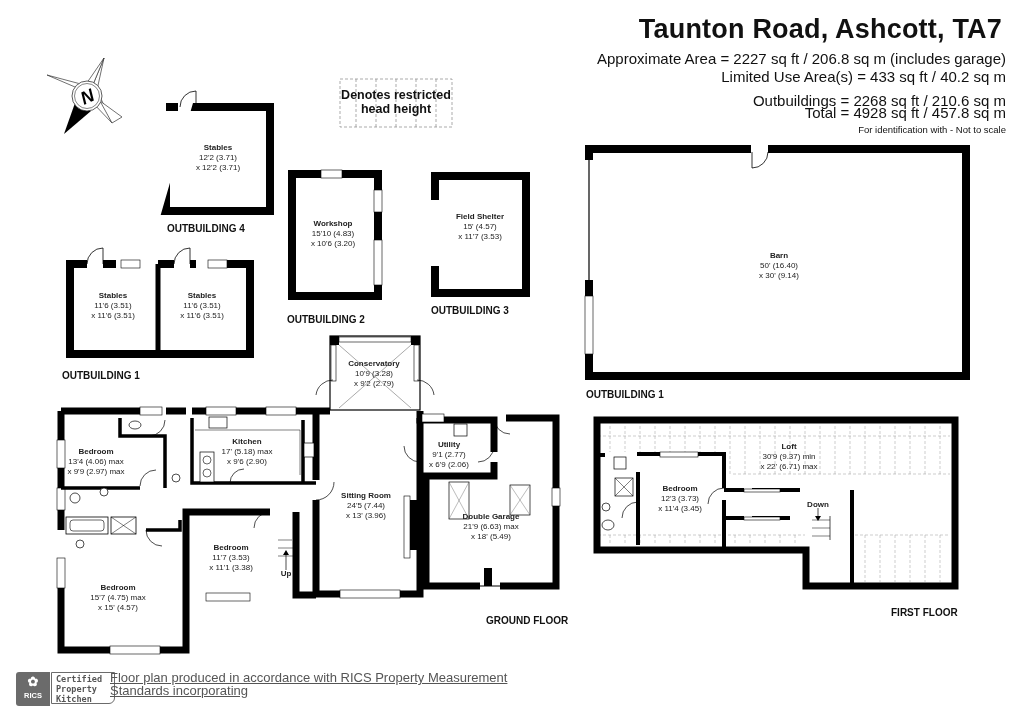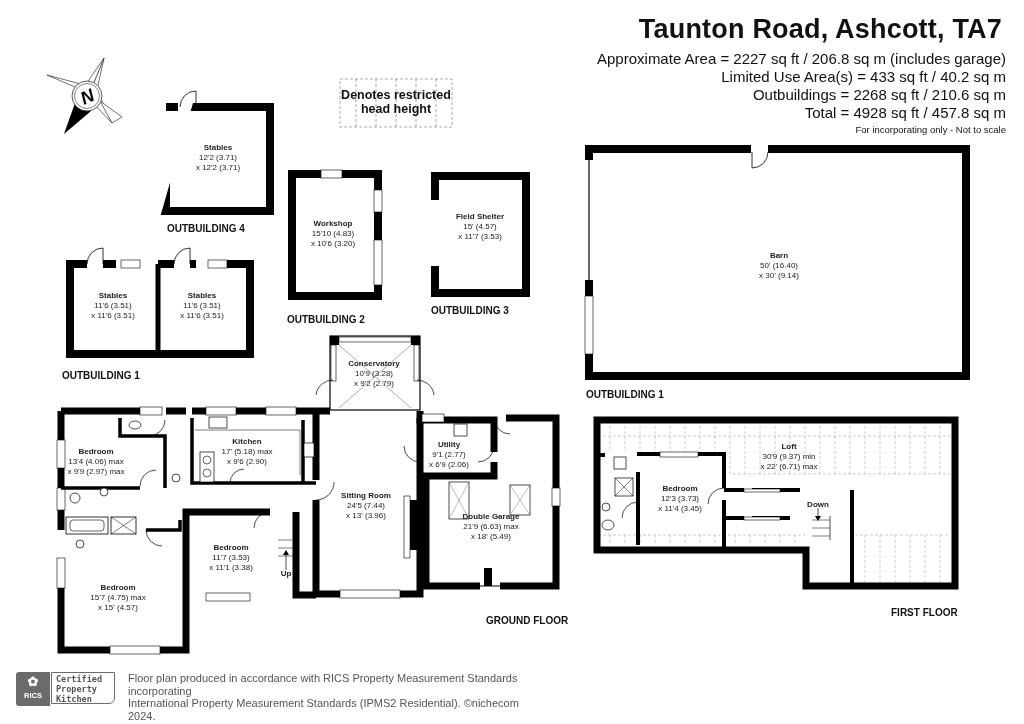--- a/index.html
+++ b/index.html
@@ -6,35 +6,35 @@
     body { width: 1024px; height: 724px; position: relative; overflow: hidden; font-family: "Liberation Sans", sans-serif; color: #111; }
     .abs { position: absolute; }
     .title { right: 22px; top: 14px; font-size: 27px; font-weight: bold; letter-spacing: 0.2px; white-space: nowrap; text-align: left; }
     .area-line { right: 18px; font-size: 15px; white-space: nowrap; }
     .disclaimer { right: 18px; top: 124px; font-size: 9.5px; white-space: nowrap; }
     svg.plan { position: absolute; left: 0; top: 0; }
     .room-label { font-family: "Liberation Sans", sans-serif; font-size: 8px; text-anchor: middle; fill: #222; }
     .room-name { font-weight: bold; }
     .section-label { font-family: "Liberation Sans", sans-serif; font-size: 10px; font-weight: bold; fill: #111; }
     .legend-text { font-family: "Liberation Sans", sans-serif; font-size: 12.5px; font-weight: bold; text-anchor: middle; fill: #111; }
-    .footer-text { left: 128px; top: 672px; font-size: 11px; line-height: 12.5px; color: #555; width: 400px; }
+    .footer-text { left: 110px; top: 672px; font-size: 13px; line-height: 12.5px; color: #555; width: 400px; text-decoration: underline; }
     .rics-badge { left: 16px; top: 672px; width: 102px; height: 34px; }
     .rics-logo { position: absolute; left: 0; top: 0; width: 34px; height: 34px; background: #6b6b6b; color: #fff; font-size: 7.5px; font-weight: bold; text-align: center; border-radius: 3px 0 0 3px; }
     .rics-logo .mark { display: block; font-size: 13px; line-height: 18px; margin-top: 1px; }
     .rics-cert { position: absolute; left: 35px; top: 0; width: 64px; height: 32px; border: 1px solid #6b6b6b; border-radius: 0 0 6px 0; font-family: "DejaVu Sans Mono", monospace; font-size: 8.5px; font-weight: bold; line-height: 10px; color: #555; padding: 1px 16px 0 4px; box-sizing: border-box; }
   </style>
 </head>
 <body>
 
 <div class="abs title">Taunton Road, Ashcott, TA7</div>
 <div class="abs area-line" style="top:50px">Approximate Area = 2227 sq ft / 206.8 sq m (includes garage)</div>
 <div class="abs area-line" style="top:68px">Limited Use Area(s) = 433 sq ft / 40.2 sq m</div>
-<div class="abs area-line" style="top:86px">Outbuildings = 2268 sq ft / 210.6 sq m</div>
+<div class="abs area-line" style="top:92px">Outbuildings = 2268 sq ft / 210.6 sq m</div>
 <div class="abs area-line" style="top:104px">Total = 4928 sq ft / 457.8 sq m</div>
-<div class="abs disclaimer">For incorporating only - Not to scale</div>
+<div class="abs disclaimer">For identification with - Not to scale</div>
 
 <svg class="plan" width="1024" height="724" viewBox="0 0 1024 724">
 
   <g>
     <polygon points="104,58 92,87 76,94 92,102 112,123 97,90" fill="#fff" stroke="#333" stroke-width="0.7"></polygon>
     <polygon points="47,75 82,90 104,58 92,87" fill="#fff" stroke="#333" stroke-width="0.7"></polygon>
     <polygon points="112,123 100,101 122,117" fill="#fff" stroke="#333" stroke-width="0.7"></polygon>
     <polygon points="64,134 75,103 91,111" fill="#000"></polygon>
     <circle cx="87" cy="96" r="15" fill="#fff" stroke="#333" stroke-width="0.8"></circle>
     <circle cx="87" cy="96" r="12.5" fill="none" stroke="#333" stroke-width="0.6"></circle>
@@ -315,14 +315,13 @@
     <span>RICS</span>
   </div>
   <div class="rics-cert">
     <div>Certified</div>
     <div>Property</div>
     <div>Kitchen</div>
   </div>
 </div>
 <div class="abs footer-text">
   <div>Floor plan produced in accordance with RICS Property Measurement Standards incorporating</div>
-  <div>International Property Measurement Standards (IPMS2 Residential).  ©nichecom 2024.</div>
 </div>
 
 </body></html>

